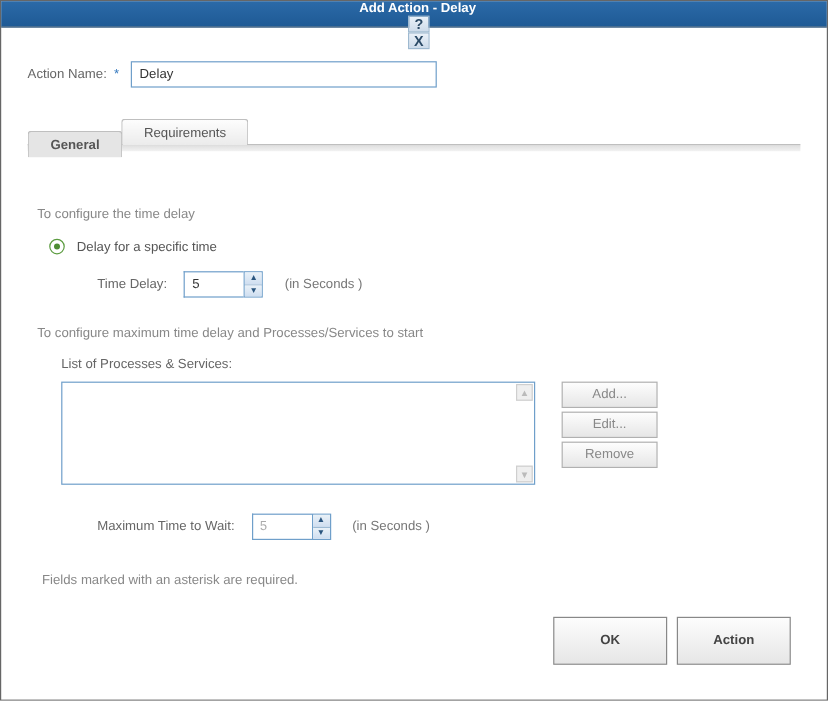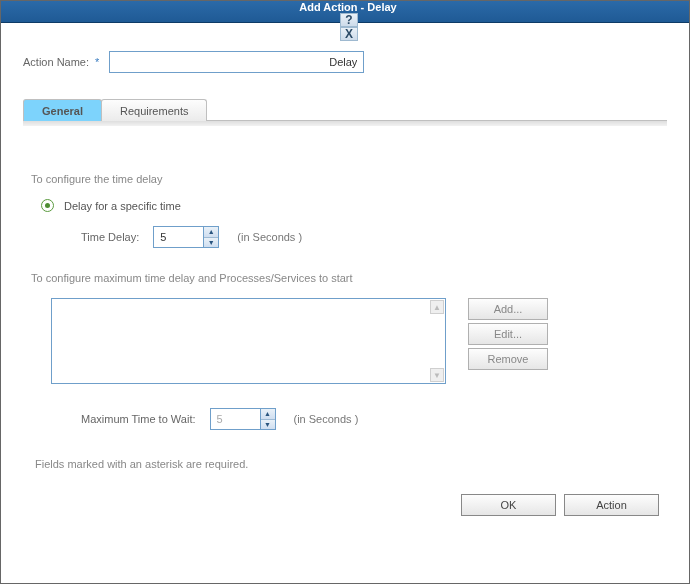--- a/index.html
+++ b/index.html
@@ -62,21 +62,20 @@
     margin-right: 6px;
   }
   .req-star { color: #3b7dc0; margin-right: 10px; }
   .txt-name {
     width: 255px;
     height: 22px;
     border: 1px solid #6f9fca;
     padding: 1px 6px;
     font: inherit;
     color: #333;
-    text-align: right;
   }
   .tabs {
     display: flex;
     position: relative;
     z-index: 2;
   }
   .tab {
     height: 22px;
     padding: 0 18px;
     border: 1px solid #bfbfbf;
@@ -85,24 +84,24 @@
     display: flex;
     align-items: center;
     font-size: 11px;
     color: #555;
     margin-right: -1px;
     cursor: default;
     border-top-left-radius: 3px;
     border-top-right-radius: 3px;
   }
   .tab.active {
-    background: #7dd3fc;
+    background: #e5e5e5;
     font-weight: bold;
     position: relative;
-    top: 0;
+    top: 10px;
     z-index: 3;
   }
   .tabstrip-line {
     height: 6px;
     background: linear-gradient(#dedede, #f2f2f2);
     border-top: 1px solid #bfbfbf;
     margin-top: -1px;
   }
   .pane {
     padding: 18px 8px 4px 8px;
@@ -217,25 +216,25 @@
   .req-note { color: #888; margin: 4px 0 0 4px;}
   .footer {
     flex: 1;
     display: flex;
     align-items: flex-end;
     justify-content: flex-end;
     padding-top: 24px;
   }
   .dlg-btn {
     width: 95px;
-    height: 22px;
+    height: 40px;
     border: 1px solid #888;
     background: linear-gradient(#fdfdfd, #e6e6e6);
     font: inherit;
-    font-weight: normal;
+    font-weight: bold;
     color: #444;
     margin-left: 8px;
     cursor: default;
   }
 </style>
 </head>
 <body>
 
 <div class="window">
   <div class="titlebar">
@@ -282,20 +281,21 @@
             <div class="sp-btn">▲</div>
             <div class="sp-btn">▼</div>
           </div>
         </div>
         <span class="seconds">(in Seconds )</span>
       </div>
 
       <div class="section-text">To configure maximum time delay and Processes/Services to start</div>
 
 
+      <div class="list-label">List of Processes &amp; Services:</div>
 
       <div class="list-row">
         <div class="listbox">
           <div class="lb-inner"></div>
           <div class="lb-scroll">
             <div class="scroll-arrow">▲</div>
             <div class="scroll-arrow">▼</div>
           </div>
         </div>
         <div class="side-btns">

